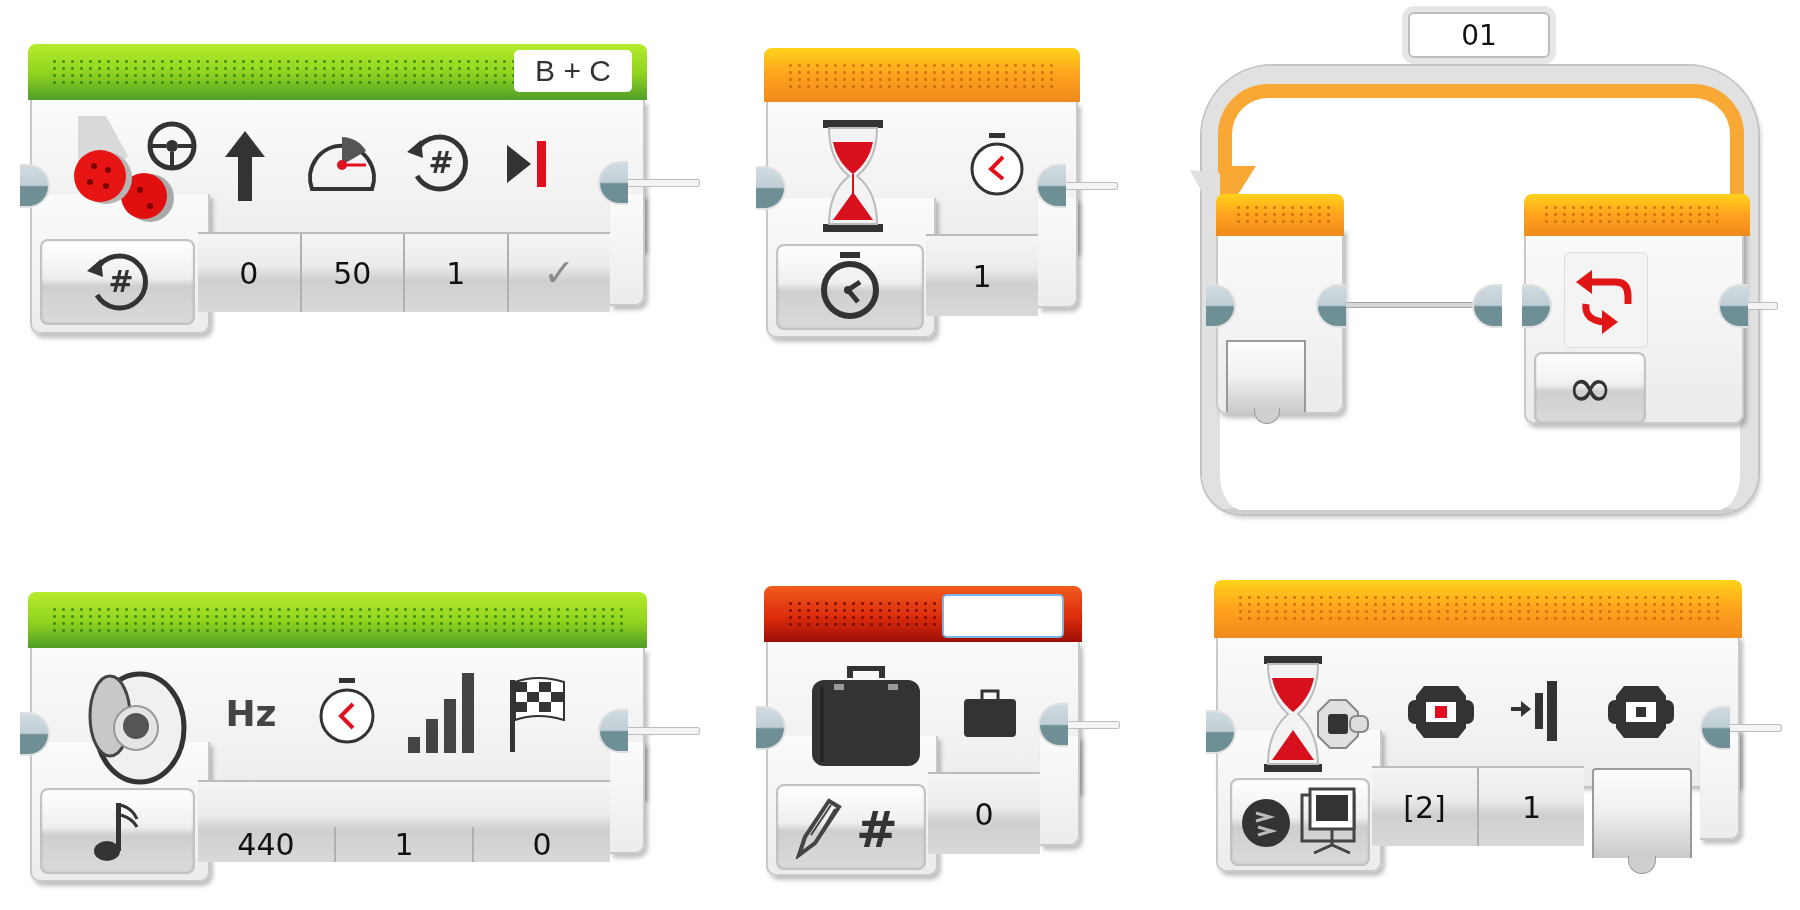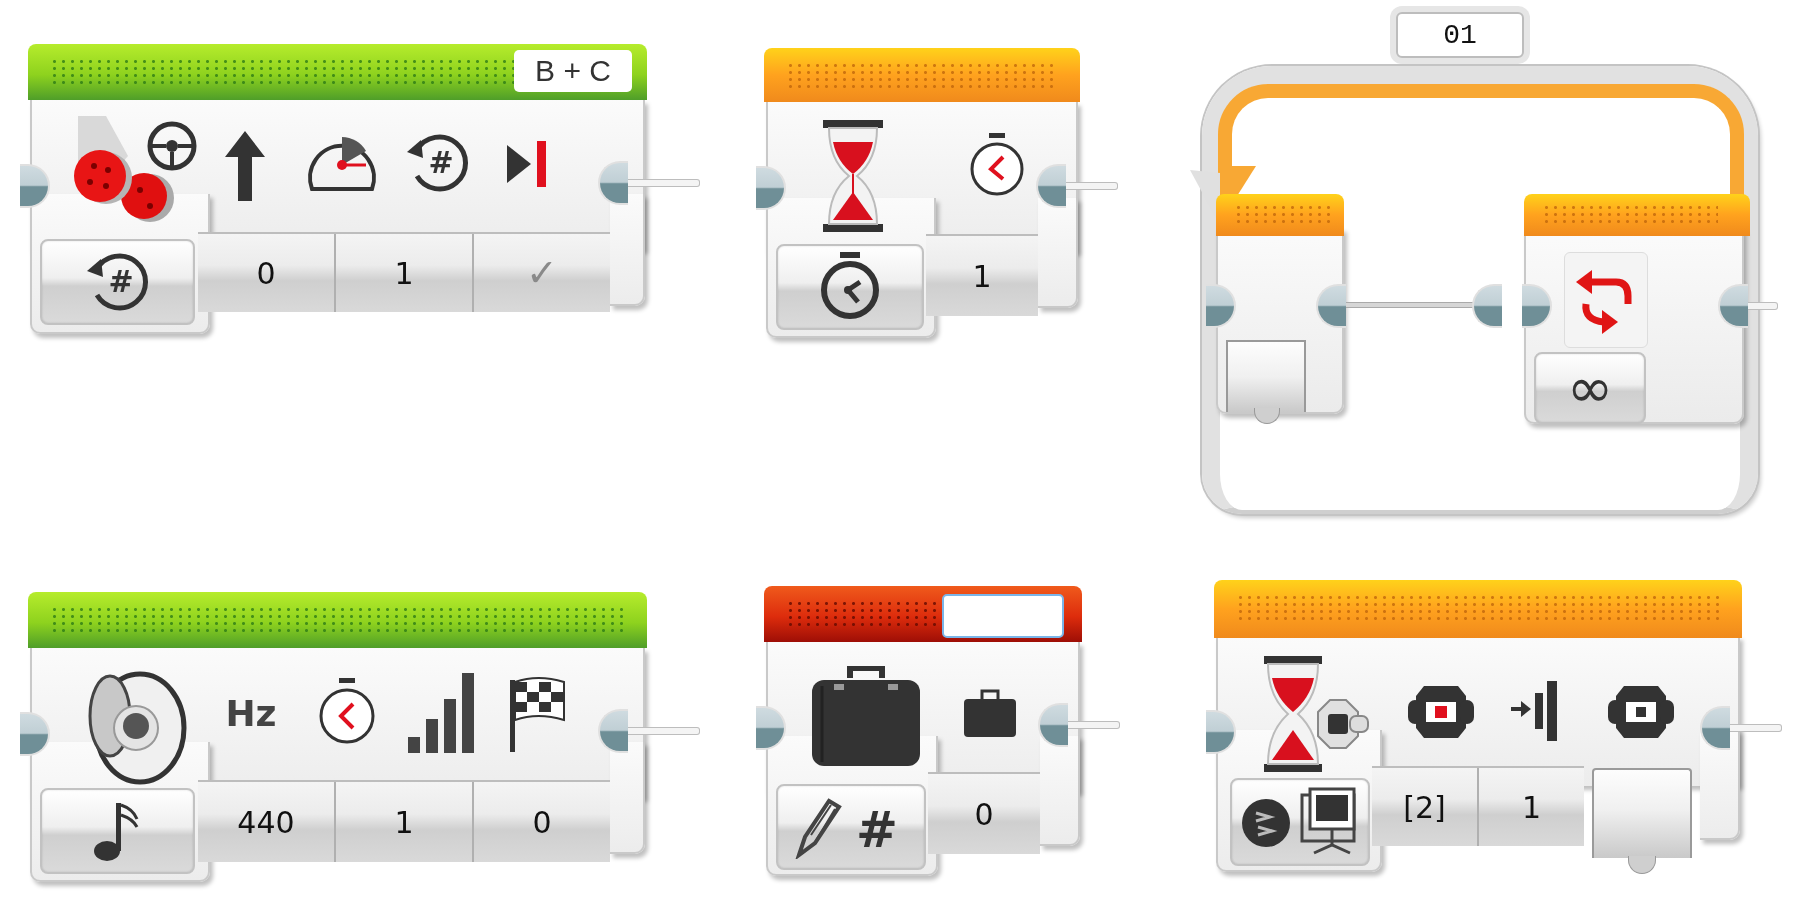--- a/index.html
+++ b/index.html
@@ -142,20 +142,21 @@
   <div class="mode-btn" style="left:20px;top:195px;width:155px;height:86px;">
     <svg width="70" height="66" viewBox="0 0 70 66">
       <path d="M14 20 A26 26 0 1 1 14 46" fill="none" stroke="#333" stroke-width="5"></path>
       <path d="M4 22 L18 10 L20 28 Z" fill="#333"></path>
       <text x="38" y="43" font-size="30" font-weight="bold" text-anchor="middle" fill="#333" font-family="DejaVu Sans, sans-serif">#</text>
     </svg>
   </div>
 
   <div class="param-strip" style="left:178px;top:188px;width:412px;height:80px;">
     <div class="param">0</div>
+    <div class="param">50</div>
     <div class="param">1</div>
     <div class="param" style="color:#8a8a8a;font-size:38px;">✓</div>
   </div>
 </div>
 
 <div class="block" style="left:756px;top:48px;width:380px;height:300px;">
   <div class="body" style="left:10px;top:54px;width:312px;height:150px;border-bottom:none;"></div>
   <div class="body" style="left:10px;top:150px;width:170px;height:140px;border-radius:0 0 10px 10px;"></div>
   <div class="body" style="left:282px;top:150px;width:40px;height:110px;border-left:none;border-radius:0 0 10px 0;"></div>
   <div class="header orange" style="left:8px;width:316px;height:54px;">
@@ -198,21 +199,21 @@
 <div class="block" style="left:1160px;top:0px;width:640px;height:540px;">
 
   <div style="position:absolute;left:42px;top:66px;width:556px;height:448px;border:18px solid #e1e1e1;border-bottom:4px solid #cfcfcf;border-radius:70px 70px 40px 40px;box-shadow:0 0 0 2px #c4c4c4,3px 4px 4px rgba(0,0,0,0.2);"></div>
 
   <div style="position:absolute;left:58px;top:84px;width:526px;height:160px;border:14px solid #f8a834;border-bottom:none;border-radius:50px 50px 0 0;"></div>
   <svg style="position:absolute;left:26px;top:160px;" width="80" height="70" viewBox="0 0 80 70">
     <path d="M4 10 L30 58 L44 58 L44 14 Z" fill="#e0e0e0"></path>
     <path d="M34 6 L70 6 L46 44 L34 44 Z" fill="#f8a834"></path>
   </svg>
 
-  <div class="tab-label" style="left:236px;top:12px;width:128px;height:46px;box-shadow:0 0 0 6px #e6e6e6;font-family:Liberation Mono, monospace;">01</div>
+  <div class="tab-label" style="left:248px;top:12px;width:142px;height:46px;box-shadow:0 0 0 6px #e6e6e6;">01</div>
 
   <div class="body" style="left:56px;top:228px;width:128px;height:186px;border:2px solid #c9c9c9;border-top:none;border-radius:0 0 10px 10px;background:linear-gradient(#fbfbfb,#ebebeb);"></div>
   <div class="header orange" style="left:56px;top:194px;width:128px;height:42px;border-radius:8px 8px 0 0;">
     <div class="dots" style="left:18px;top:10px;width:98px;height:22px;"></div>
   </div>
   <div class="conn-in" style="left:46px;top:284px;"></div>
   <div class="conn-out" style="left:156px;top:284px;"></div>
   <div style="position:absolute;left:186px;top:302px;width:128px;height:6px;background:#d6d6d6;border-top:1px solid #aaa;border-bottom:1px solid #aaa;"></div>
   <div class="conn-out" style="left:312px;top:284px;"></div>
   <div style="position:absolute;left:66px;top:340px;width:80px;height:72px;border:2px solid #999;border-bottom:none;background:linear-gradient(#fdfdfd 0%,#f0f0f0 50%,#c9c9c9 100%);"></div>
@@ -290,21 +291,21 @@
     </svg>
   </div>
   <div class="mode-btn" style="left:20px;top:196px;width:155px;height:86px;">
     <svg width="50" height="64" viewBox="0 0 50 64">
       <ellipse cx="14" cy="52" rx="13" ry="10" fill="#333"></ellipse>
       <rect x="23" y="4" width="5" height="48" fill="#333"></rect>
       <path d="M28 6 Q40 10 44 20" fill="none" stroke="#333" stroke-width="3"></path>
       <path d="M28 16 Q40 20 44 28" fill="none" stroke="#333" stroke-width="3"></path>
     </svg>
   </div>
-  <div class="param-strip" style="left:178px;top:188px;width:412px;height:82px;">
+  <div class="param-strip" style="left:178px;top:188px;width:412px;height:82px;align-items:flex-end;">
     <div class="param">440</div>
     <div class="param">1</div>
     <div class="param">0</div>
   </div>
 </div>
 
 <div class="block" style="left:756px;top:586px;width:380px;height:300px;">
   <div class="body" style="left:10px;top:56px;width:314px;height:150px;border-bottom:none;"></div>
   <div class="body" style="left:10px;top:150px;width:172px;height:140px;border-radius:0 0 10px 10px;"></div>
   <div class="body" style="left:284px;top:150px;width:40px;height:110px;border-left:none;border-radius:0 0 10px 0;"></div>

